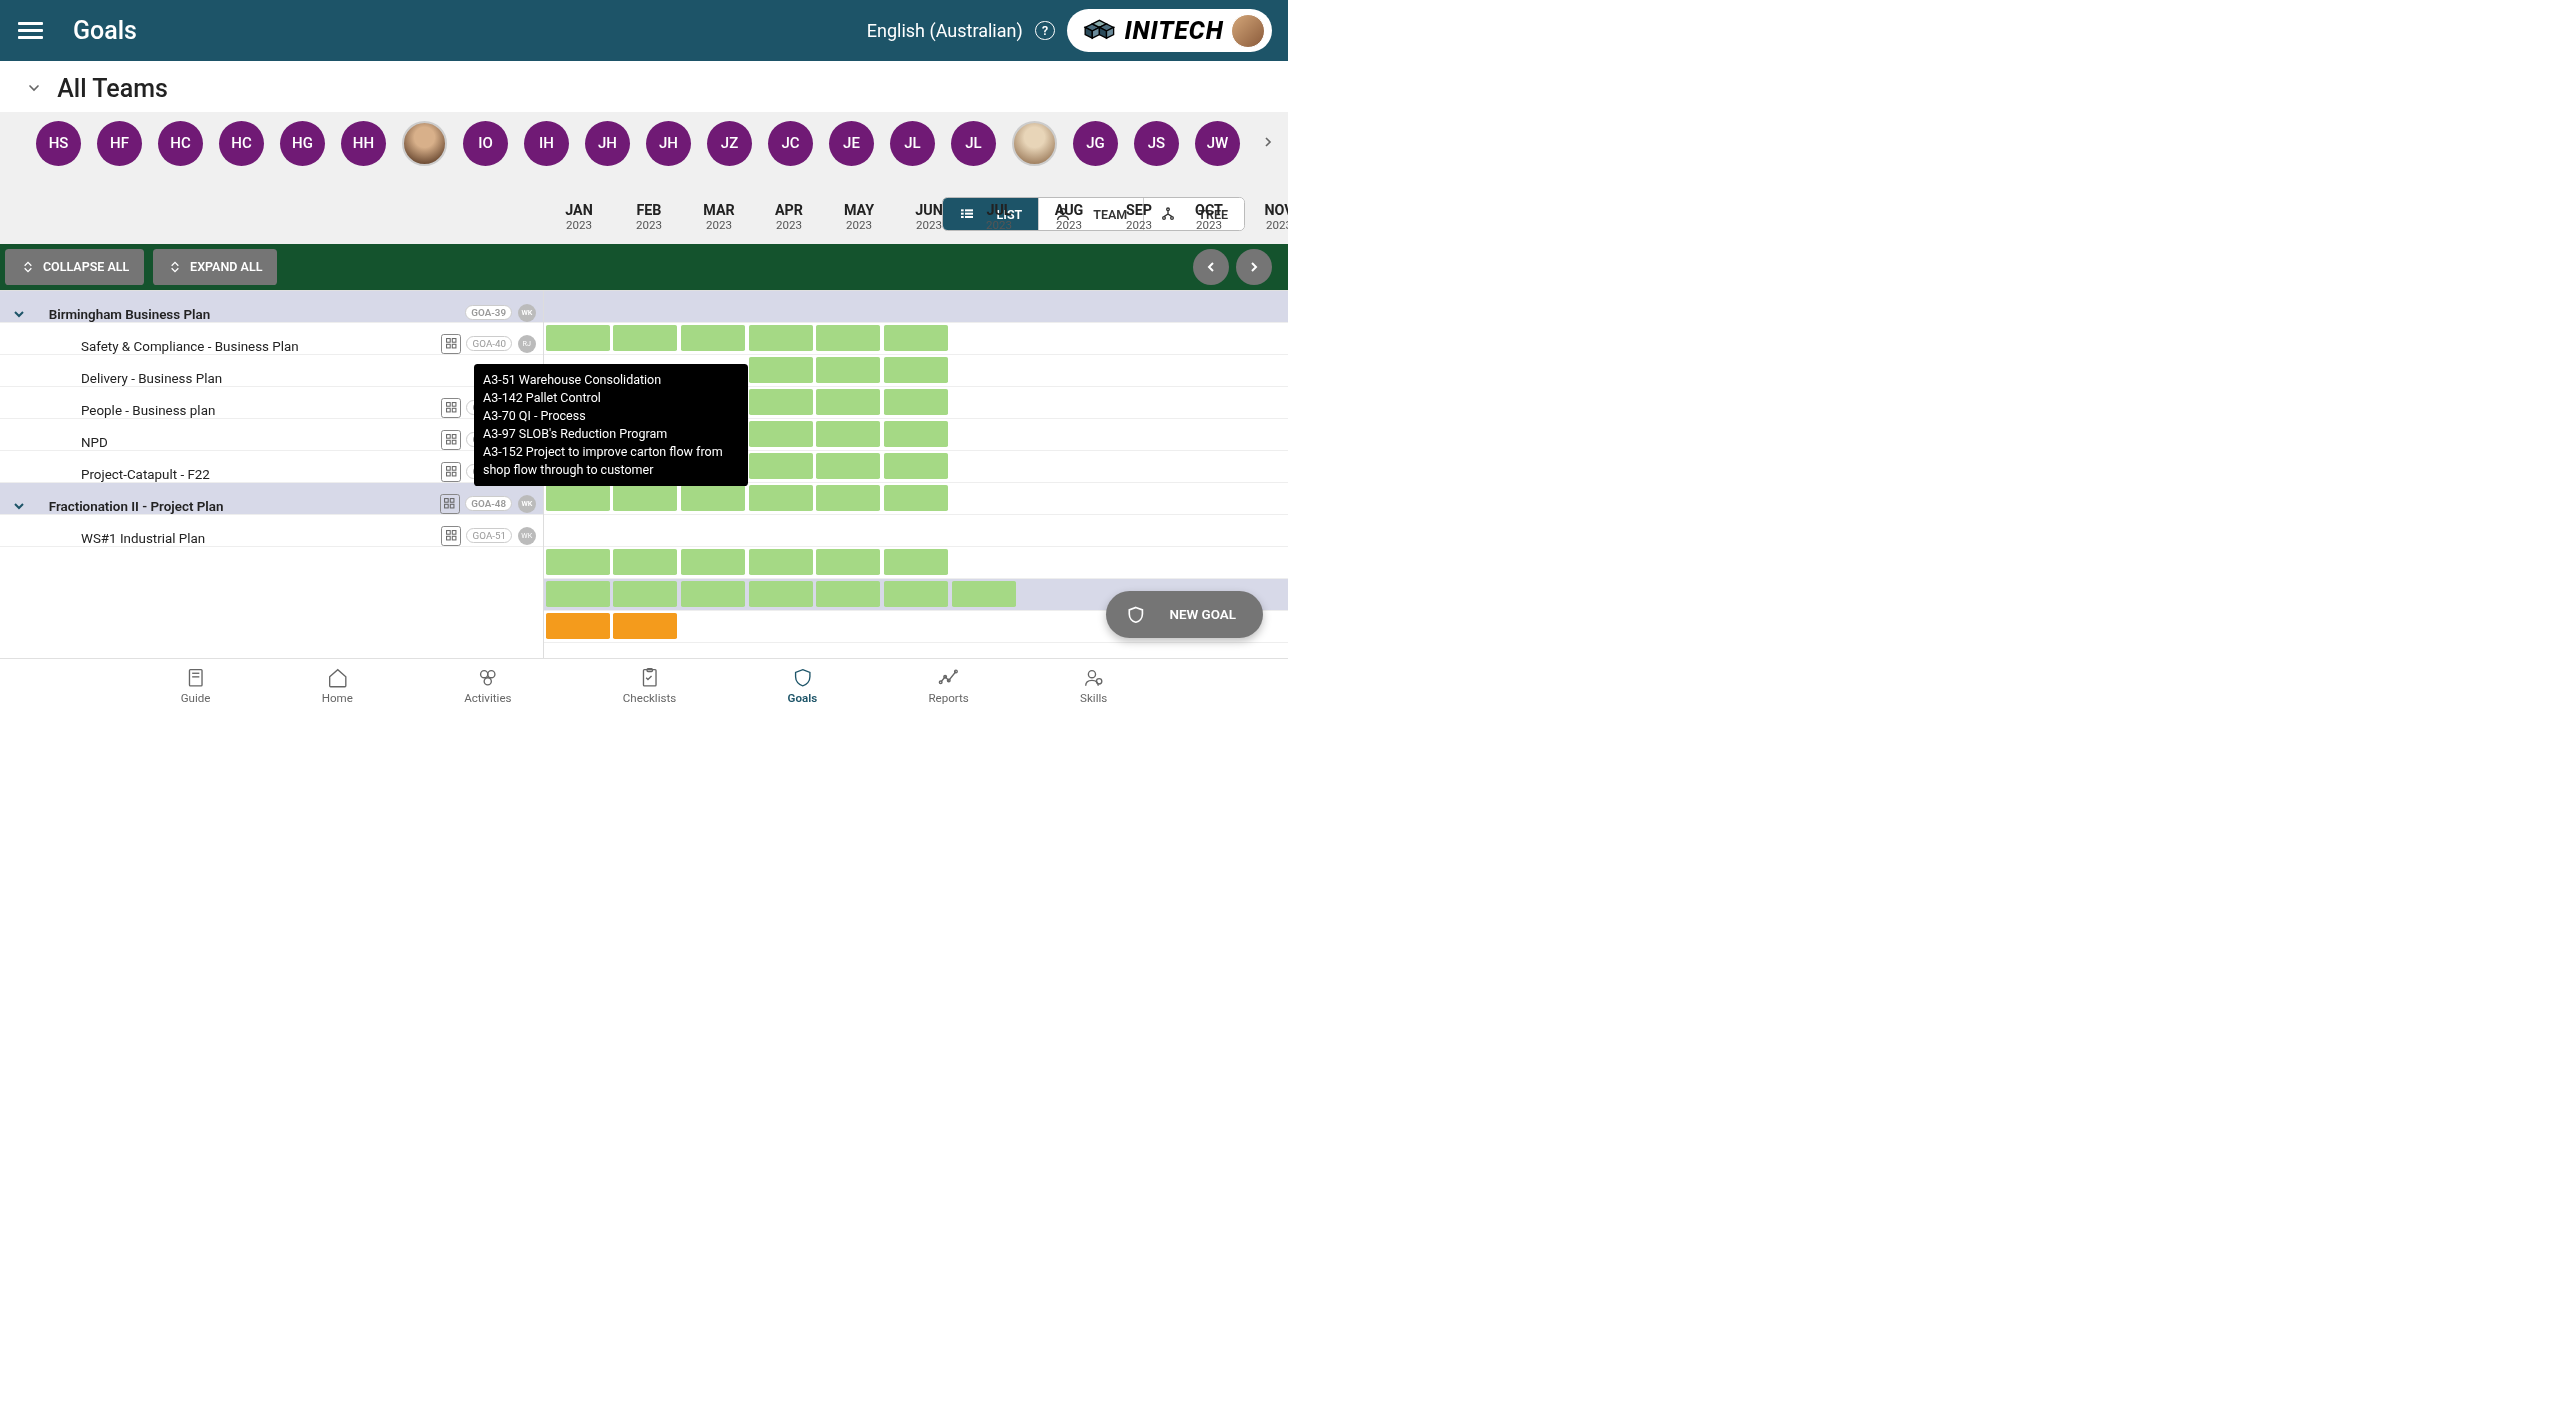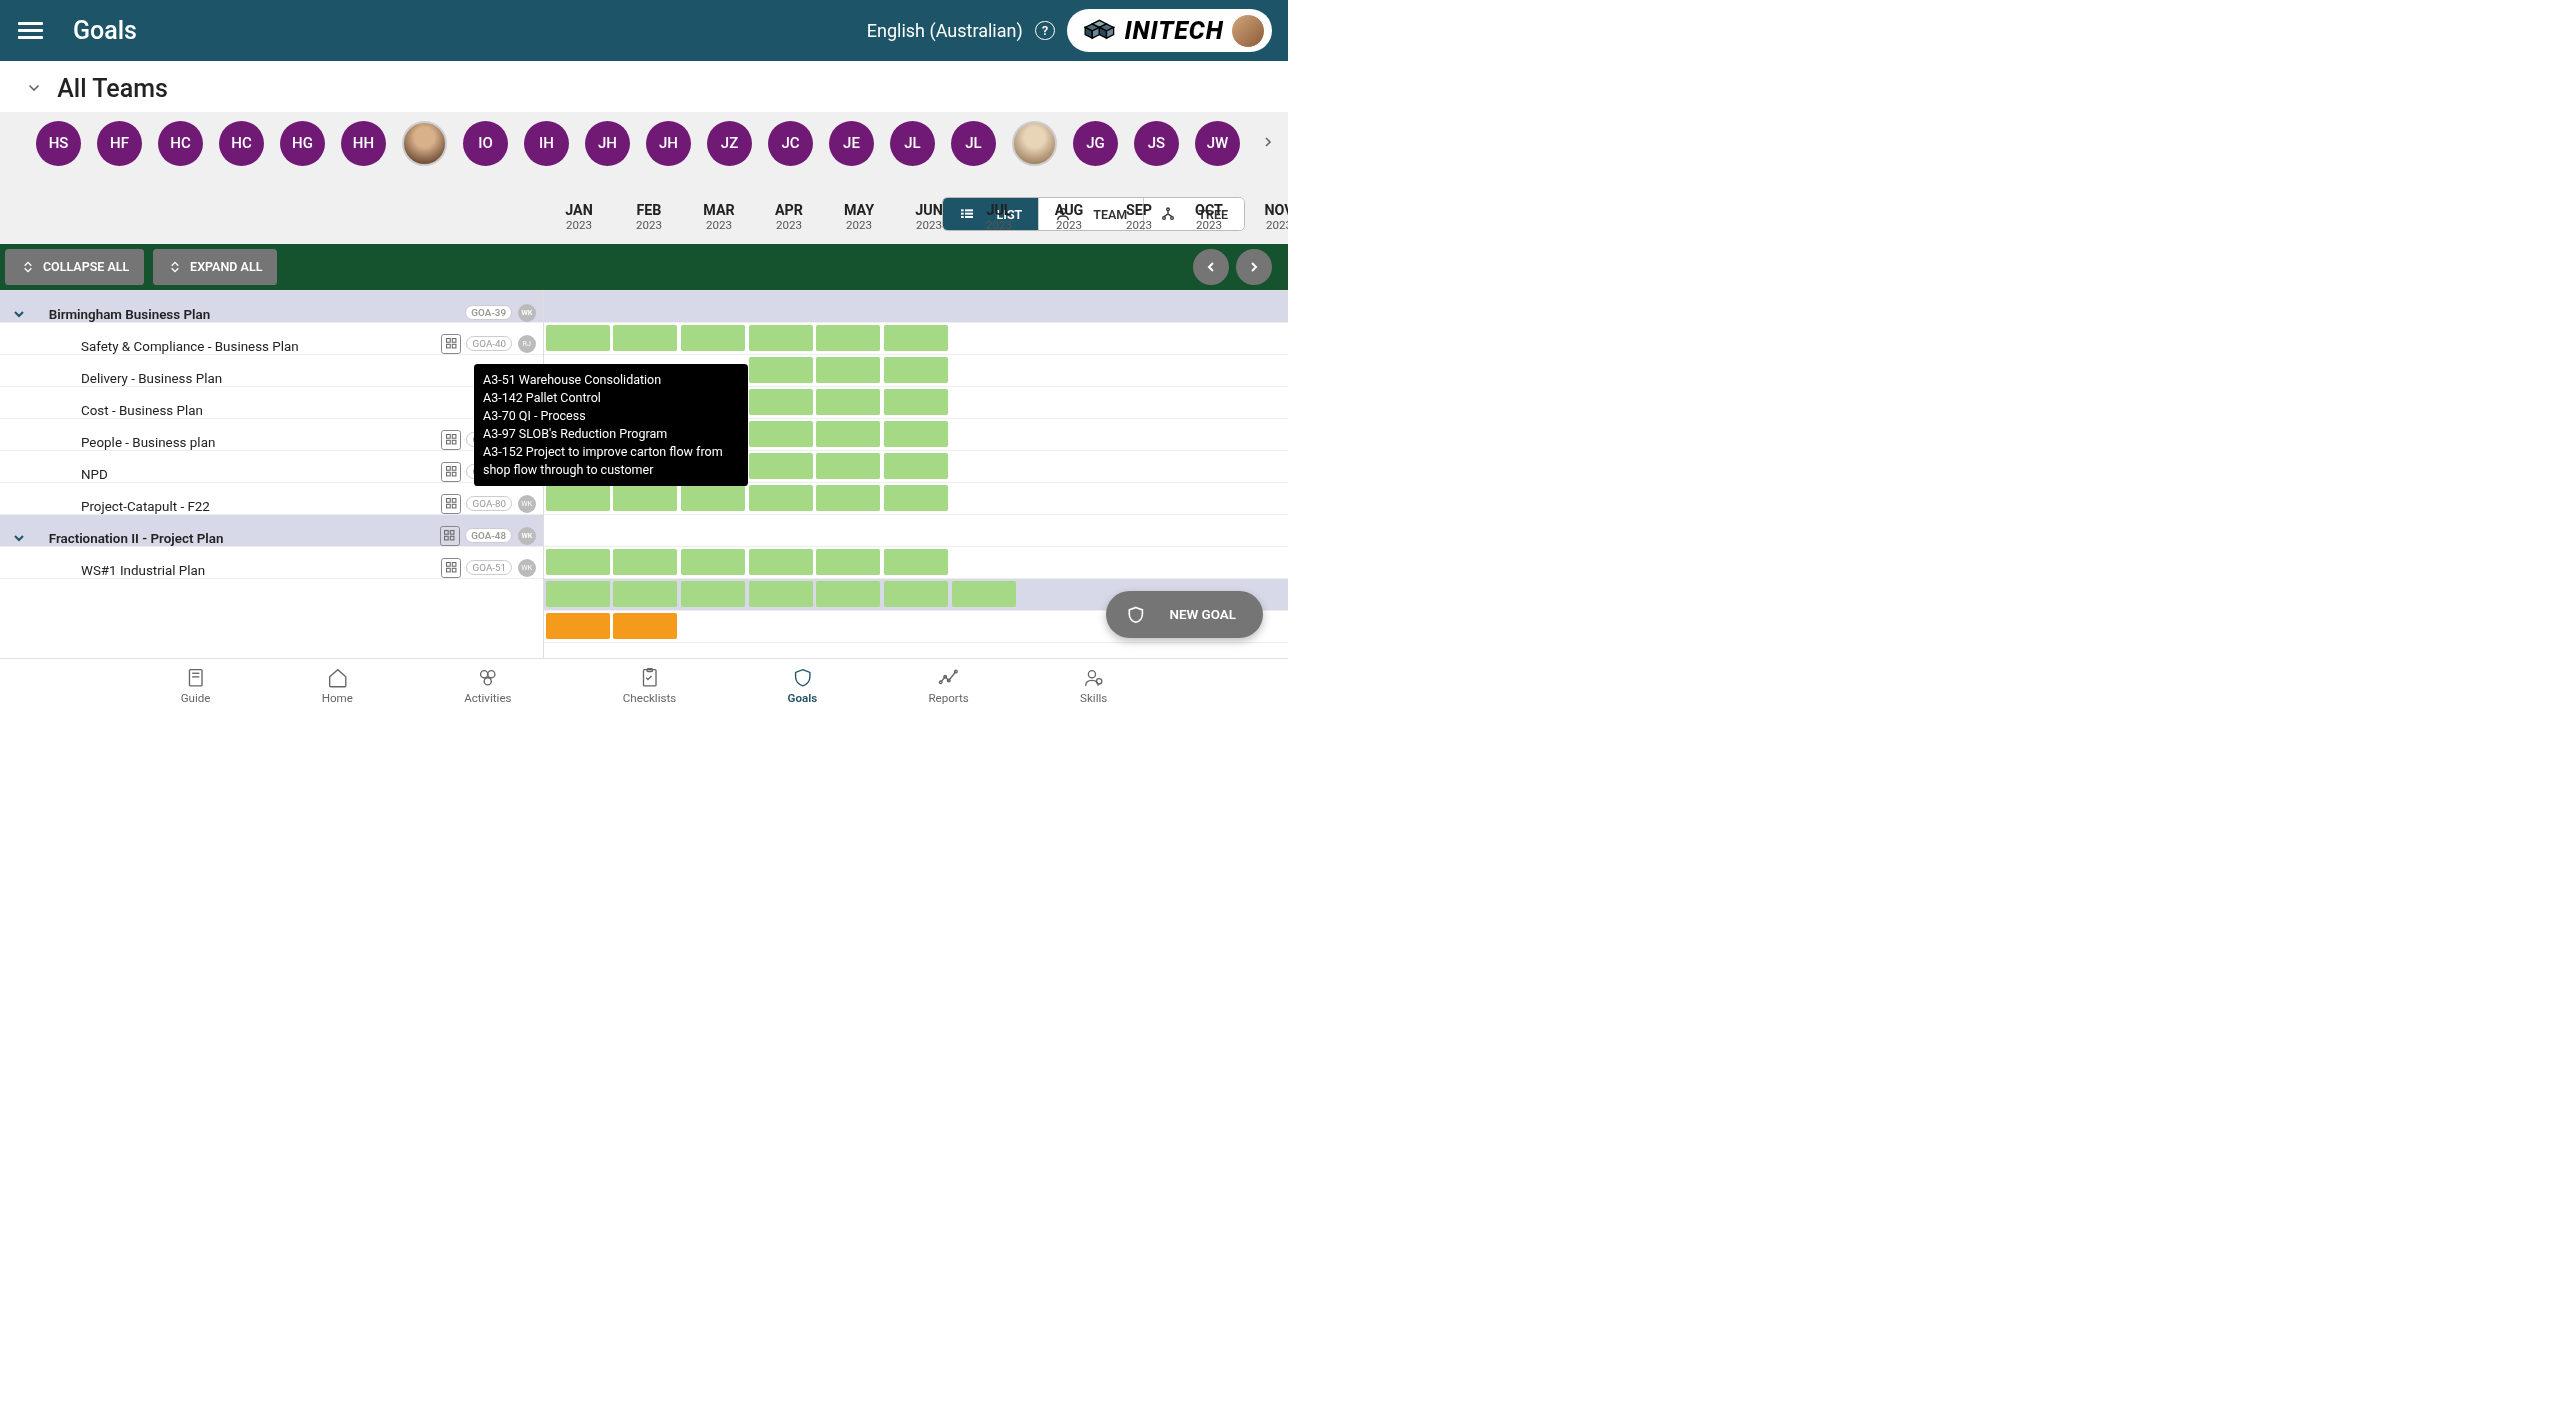--- a/index.html
+++ b/index.html
@@ -311,34 +311,20 @@
               <rect x="3" y="3" width="7" height="7"></rect>
               <rect x="14" y="3" width="7" height="7"></rect>
               <rect x="3" y="14" width="7" height="7"></rect>
               <rect x="14" y="14" width="7" height="7"></rect>
             </svg>
           </div>
         </div>
       </div>
       <div class="g-row child">
         <div style="width:38px"></div>
-        <div class="row-label">Cost - Business Plan</div>
-        <div class="row-actions">
-          <div class="row-icon">
-            <svg width="12.5" height="12.5" viewBox="0 0 24 24" fill="none" stroke="currentColor" stroke-width="2">
-              <rect x="3" y="3" width="7" height="7"></rect>
-              <rect x="14" y="3" width="7" height="7"></rect>
-              <rect x="3" y="14" width="7" height="7"></rect>
-              <rect x="14" y="14" width="7" height="7"></rect>
-            </svg>
-          </div>
-        </div>
-      </div>
-      <div class="g-row child">
-        <div style="width:38px"></div>
         <div class="row-label">People - Business plan</div>
         <div class="row-actions">
           <div class="row-icon">
             <svg width="12.5" height="12.5" viewBox="0 0 24 24" fill="none" stroke="currentColor" stroke-width="2">
               <rect x="3" y="3" width="7" height="7"></rect>
               <rect x="14" y="3" width="7" height="7"></rect>
               <rect x="3" y="14" width="7" height="7"></rect>
               <rect x="14" y="14" width="7" height="7"></rect>
             </svg>
           </div>

